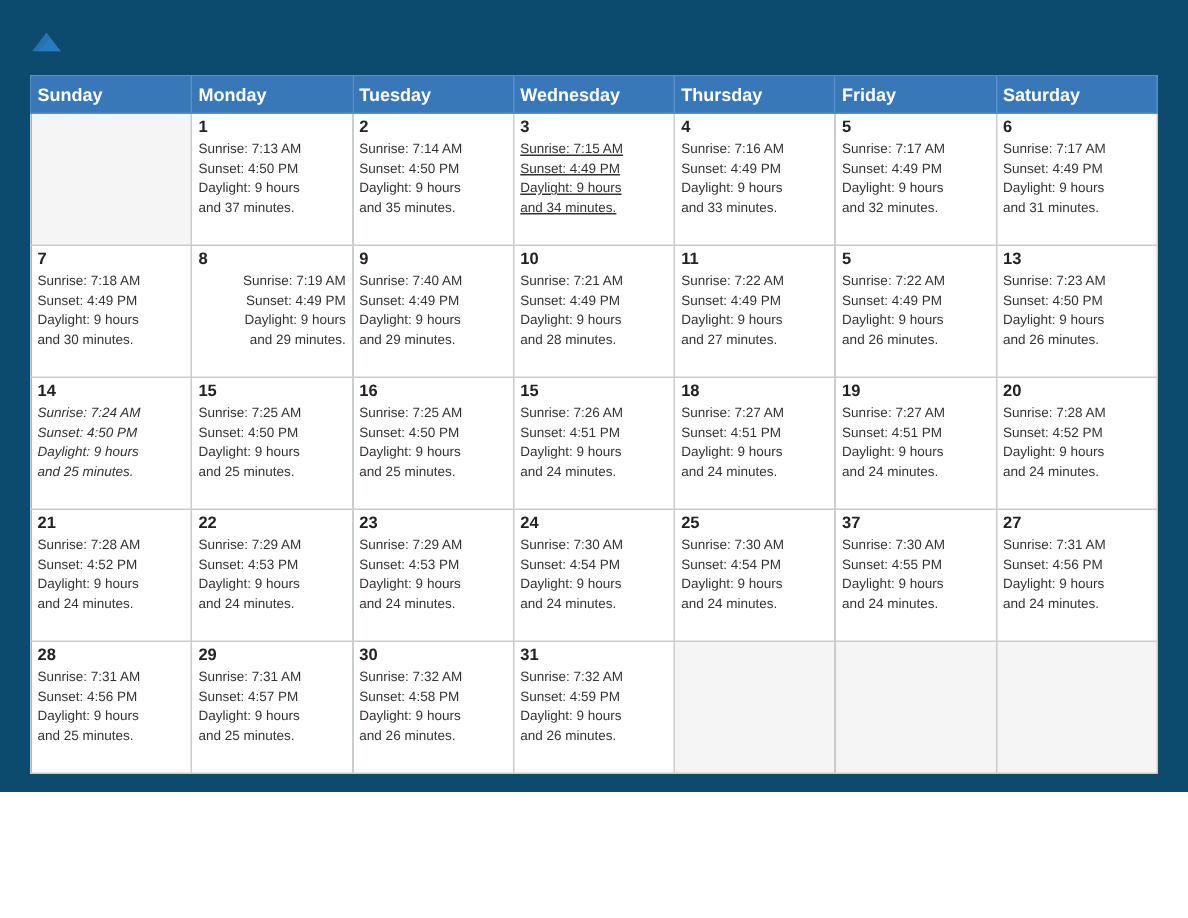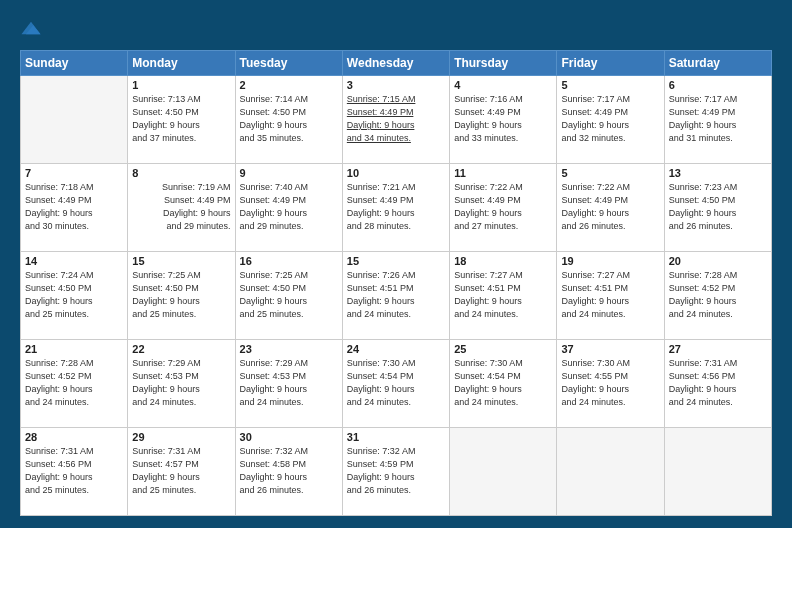--- a/index.html
+++ b/index.html
@@ -222,21 +222,21 @@
             <span class="day-num">13</span>
             <div class="day-info" style="white-space: pre-line;">Sunrise: 7:23 AM
 Sunset: 4:50 PM
 Daylight: 9 hours
 and 26 minutes.</div>
           </td>
         </tr>
         <tr>
           <td>
             <span class="day-num">14</span>
-            <div class="day-info" style="white-space: pre-line;">Sunrise: 7:24 AM
+            <div class="day-info" style="white-space: pre-line; font-style: italic;">Sunrise: 7:24 AM
 Sunset: 4:50 PM
 Daylight: 9 hours
 and 25 minutes.</div>
           </td>
           <td>
             <span class="day-num">15</span>
             <div class="day-info" style="white-space: pre-line;">Sunrise: 7:25 AM
 Sunset: 4:50 PM
 Daylight: 9 hours
 and 25 minutes.</div>

